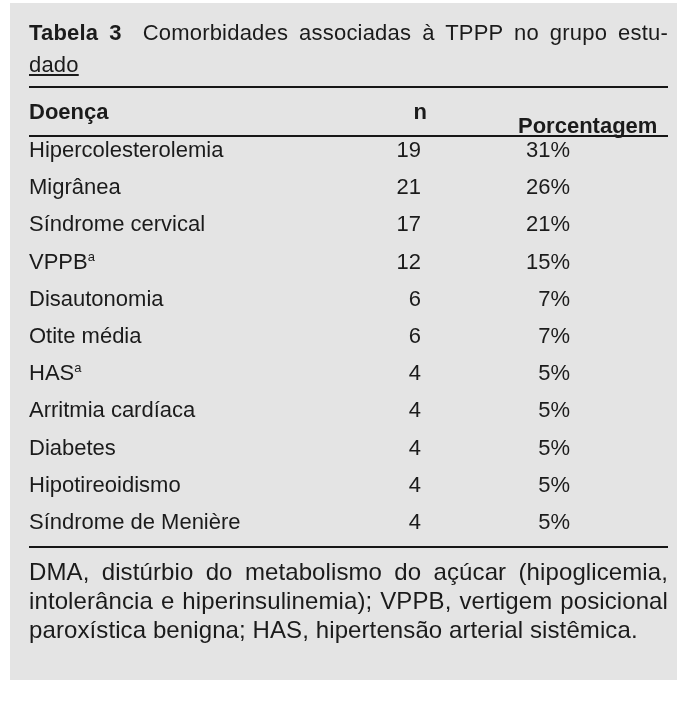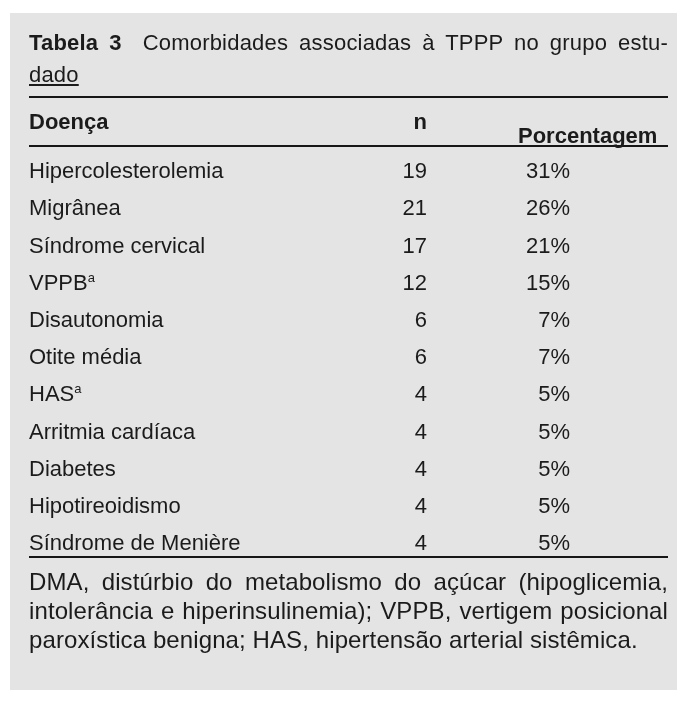--- a/index.html
+++ b/index.html
@@ -14,21 +14,21 @@
   .page {
     position: relative;
     width: 700px;
     height: 708px;
     background: #ffffff;
     overflow: hidden;
   }
   .panel {
     position: absolute;
     left: 10px;
-    top: 13px;
+    top: 3px;
     width: 667px;
     height: 677px;
     background: #e4e4e4;
     color: #1b1b1b;
     box-sizing: border-box;
     padding: 14px 9px 0 19px;
   }
   .content { width: 639px; }
 
   
@@ -52,23 +52,24 @@
   
   .thead-row {
     display: flex;
     align-items: center;
     height: 47px;
     font-weight: bold;
     font-size: 22px;
   }
   .trow {
     display: flex;
-    align-items: flex-end;
+    align-items: flex-start;
     height: 37.2px;
     font-size: 22px;
+    gap: 6px;
   }
   .c-disease { flex: 1; text-align: left; }
   .c-n { width: 56px; text-align: right; box-sizing: border-box; }
   .c-pct {
     width: 241px;
     text-align: right;
     box-sizing: border-box;
     padding-right: 98px;
   }
   .c-pct-head {

